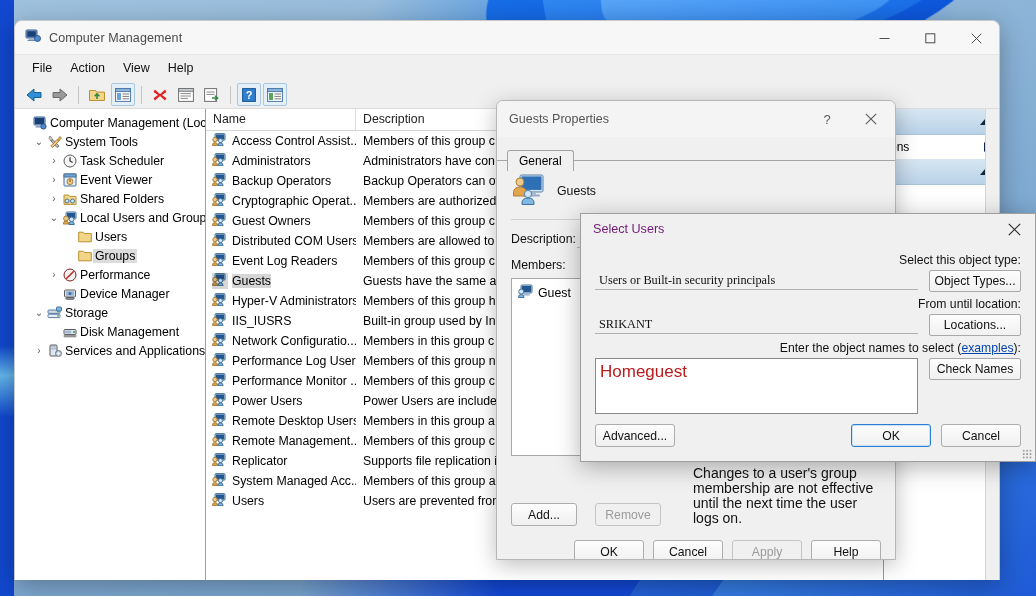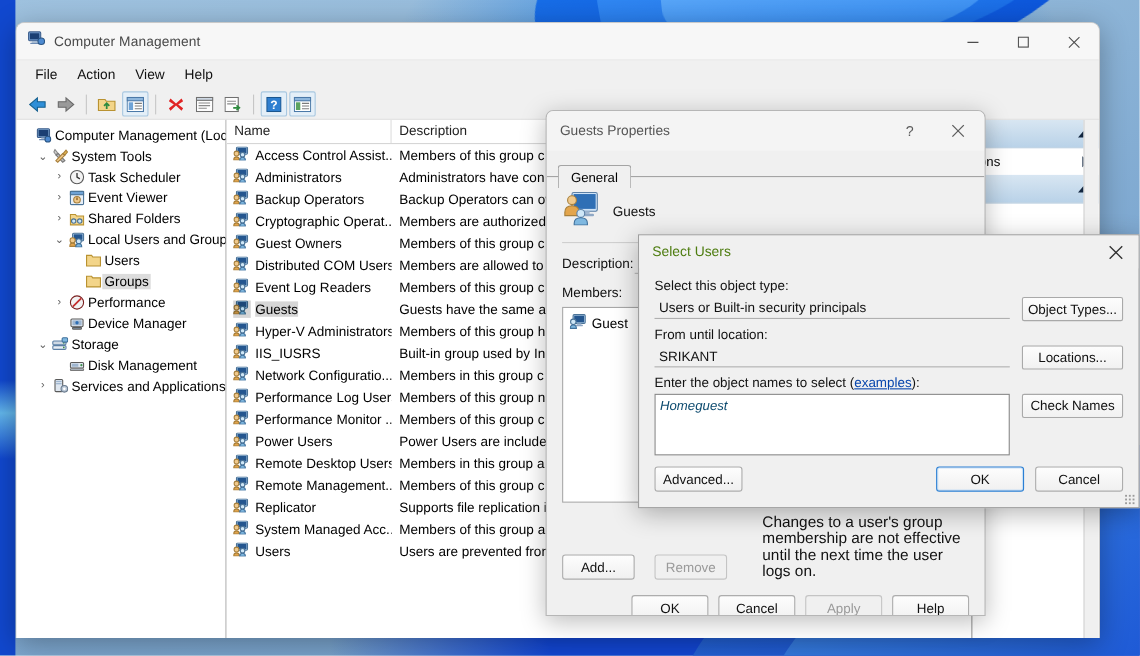--- a/index.html
+++ b/index.html
@@ -266,55 +266,54 @@
     position: absolute;
     left: 580px; top: 213px;
     width: 456px; height: 249px;
     background: #f0f0f0;
     border: 1px solid #9e9e9e;
     box-shadow: 0 5px 22px rgba(0,0,0,.30);
     overflow: hidden;
   }
   #selusers .stitle {
     height: 30px; display: flex; align-items: center;
-    padding-left: 12px; font-size: 12.6px; color: #4d7c0f;
+    padding-left: 12px; font-size: 12.6px; color: #701a75;
     background: #f0f0f0; position: relative;
   }
   #selusers .sclose {
     position: absolute; right: 0; top: 0;
     width: 42px; height: 30px;
     display: flex; align-items: center; justify-content: center;
     font-size: 14px; color: #3a3a3a;
   }
   #selusers .scontent { padding: 4px 14px 0 14px; }
-  .slabel { font-size: 12.2px; color: #111; margin: 5px 0 3px 0; }
+  .slabel { font-size: 12.2px; color: #111; margin: 5px 0 3px 0; text-align: right; }
   .srow { display: flex; align-items: flex-start; gap: 11px; }
   .sinput {
     flex: 1; height: 20px;
     border: none; border-bottom: 1px solid #b0b0b0;
     background: #f0f0f0;
     font-size: 12.3px; color: #111;
     padding: 1px 4px 0 4px;
-    font-family: Liberation Sans, sans-serif;
+    font-family: Liberation Serif, serif;
   }
   .sbtn {
     width: 92px; height: 22px;
     background: linear-gradient(180deg,#fdfdfd,#f1f1f1);
     border: 1px solid #a9a9a9; border-radius: 2px;
     font-size: 12.2px; color: #111;
     display: flex; align-items: center; justify-content: center;
     font-family: "Liberation Sans", sans-serif;
   }
   .stextarea {
     flex: 1; height: 56px;
     border: 1px solid #888; background: #fff;
-    font-size: 12px; color: #0c4a6e;
+    font-size: 17px; color: #b91c1c;
     padding: 3px 4px; resize: none;
     font-family: "Liberation Sans", sans-serif;
-    font-style: italic;
   }
   .slink { color: #0645ad; text-decoration: underline; }
   .sfoot { display: flex; align-items: center; padding: 10px 14px 0 14px; }
   .sfoot .right { margin-left: auto; display: flex; gap: 10px; }
   .sfoot .winbtn { width: 80px; height: 23px; }
   #selusers .grip {
     position: absolute; right: 3px; bottom: 2px;
     width: 10px; height: 10px;
     background:
       radial-gradient(#9b9b9b 40%, transparent 41%) 0 0/3.4px 3.4px;

